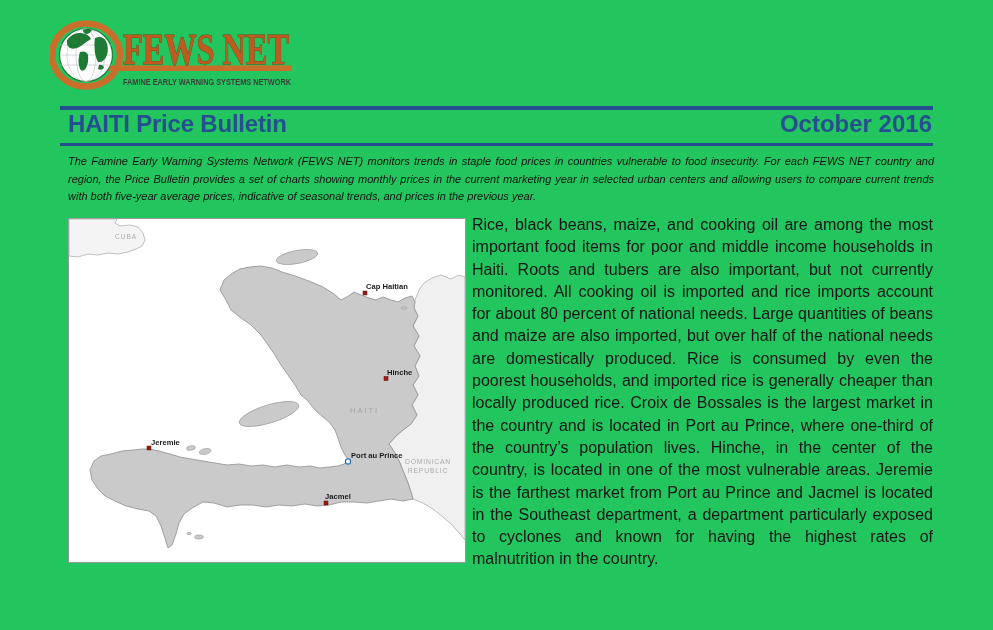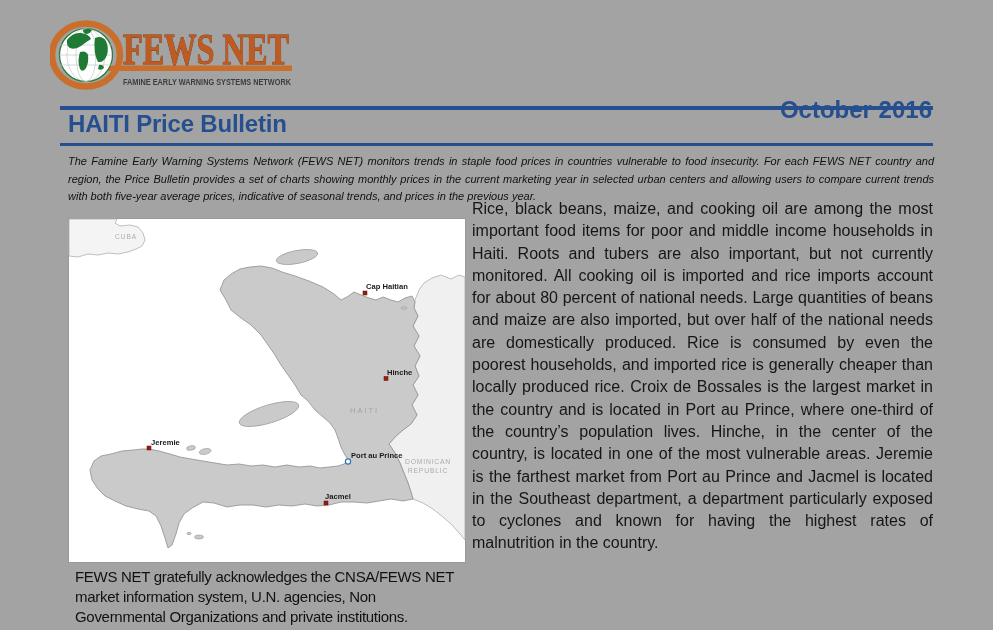--- a/index.html
+++ b/index.html
@@ -1,46 +1,46 @@
 <!DOCTYPE html>
 <html><head>
 <meta charset="utf-8">
 <style>
   html,body{margin:0;padding:0;background:#fff;}
   .page{
-    position:relative;width:993px;height:630px;background:#a3a3a3;overflow:hidden;
+    position:relative;width:993px;height:630px;background:#22c55e;overflow:hidden;
     font-family:"Liberation Sans",sans-serif;color:#1a1a1a;
   }
   
   .logo{position:absolute;left:50px;top:7px;width:260px;height:92px;}
   
   .rule-thick{position:absolute;left:60px;top:106px;width:873px;height:4px;background:#264F8F;}
   .rule-thin{position:absolute;left:60px;top:143px;width:873px;height:2.5px;background:#264F8F;}
   .hdr-title{
     position:absolute;left:68px;top:110px;font-size:24px;font-weight:bold;color:#264F8F;
     letter-spacing:-0.2px;
     text-align:right;
   }
   .hdr-date{
-    position:absolute;right:61px;top:96px;font-size:24px;font-weight:bold;color:#264F8F;text-align:center;
+    position:absolute;right:61px;top:110px;font-size:24px;font-weight:bold;color:#264F8F;text-align:center;
   }
   
   .intro{
     position:absolute;left:68px;top:153px;width:866px;
     font-style:italic;font-size:11px;line-height:17.6px;text-align:justify;color:#111;
   }
   
   .map-wrap{position:absolute;left:68px;top:218px;width:398px;height:345px;}
   .map-caption{
     position:absolute;left:75px;top:567px;width:392px;
     font-size:15px;line-height:19.8px;letter-spacing:-0.3px;color:#111;
   }
   
   .body-text{
-    position:absolute;left:472px;top:198px;width:461px;
+    position:absolute;left:472px;top:214px;width:461px;
     font-size:16px;line-height:22.3px;text-align:justify;color:#161616;
   }
   svg text{font-family:"Liberation Sans",sans-serif;}
   .fews-word{font-family:"Liberation Serif",serif;font-weight:bold;}
 </style>
 </head>
 <body>
 
 <div class="page">
 
@@ -142,17 +142,16 @@
         <circle cx="280" cy="243.5" r="2.6" fill="#ffffff" stroke="#2E75B6" stroke-width="1.2"></circle>
         <text x="283" y="239.5" font-size="7.6" font-weight="bold" fill="#1a1a1a">Port au Prince</text>
       </g>
       <g>
         <rect x="256" y="283" width="4" height="4" fill="#9E1B10" stroke="#5D0F08" stroke-width="0.5"></rect>
         <text x="257" y="281" font-size="7.6" font-weight="bold" fill="#1a1a1a">Jacmel</text>
       </g>
     </svg>
   </div>
 
-  <div class="map-caption">FEWS NET gratefully acknowledges the CNSA/FEWS NET market information system, U.N. agencies, Non Governmental Organizations and private institutions.</div>
 
   <div class="body-text">Rice, black beans, maize, and cooking oil are among the most important food items for poor and middle income households in Haiti. Roots and tubers are also important, but not currently monitored. All cooking oil is imported and rice imports account for about 80 percent of national needs. Large quantities of beans and maize are also imported, but over half of the national needs are domestically produced.  Rice is consumed by even the poorest households, and imported rice is generally cheaper than locally produced rice. Croix de Bossales is the largest market in the country and is located in Port au Prince, where one-third of the country’s population lives. Hinche, in the center of the country, is located in one of the most vulnerable areas. Jeremie is the farthest market from Port au Prince and Jacmel is located in the Southeast department, a department particularly exposed to cyclones and known for having the highest rates of malnutrition in the country.</div>
 
 </div>
 
 </body></html>

